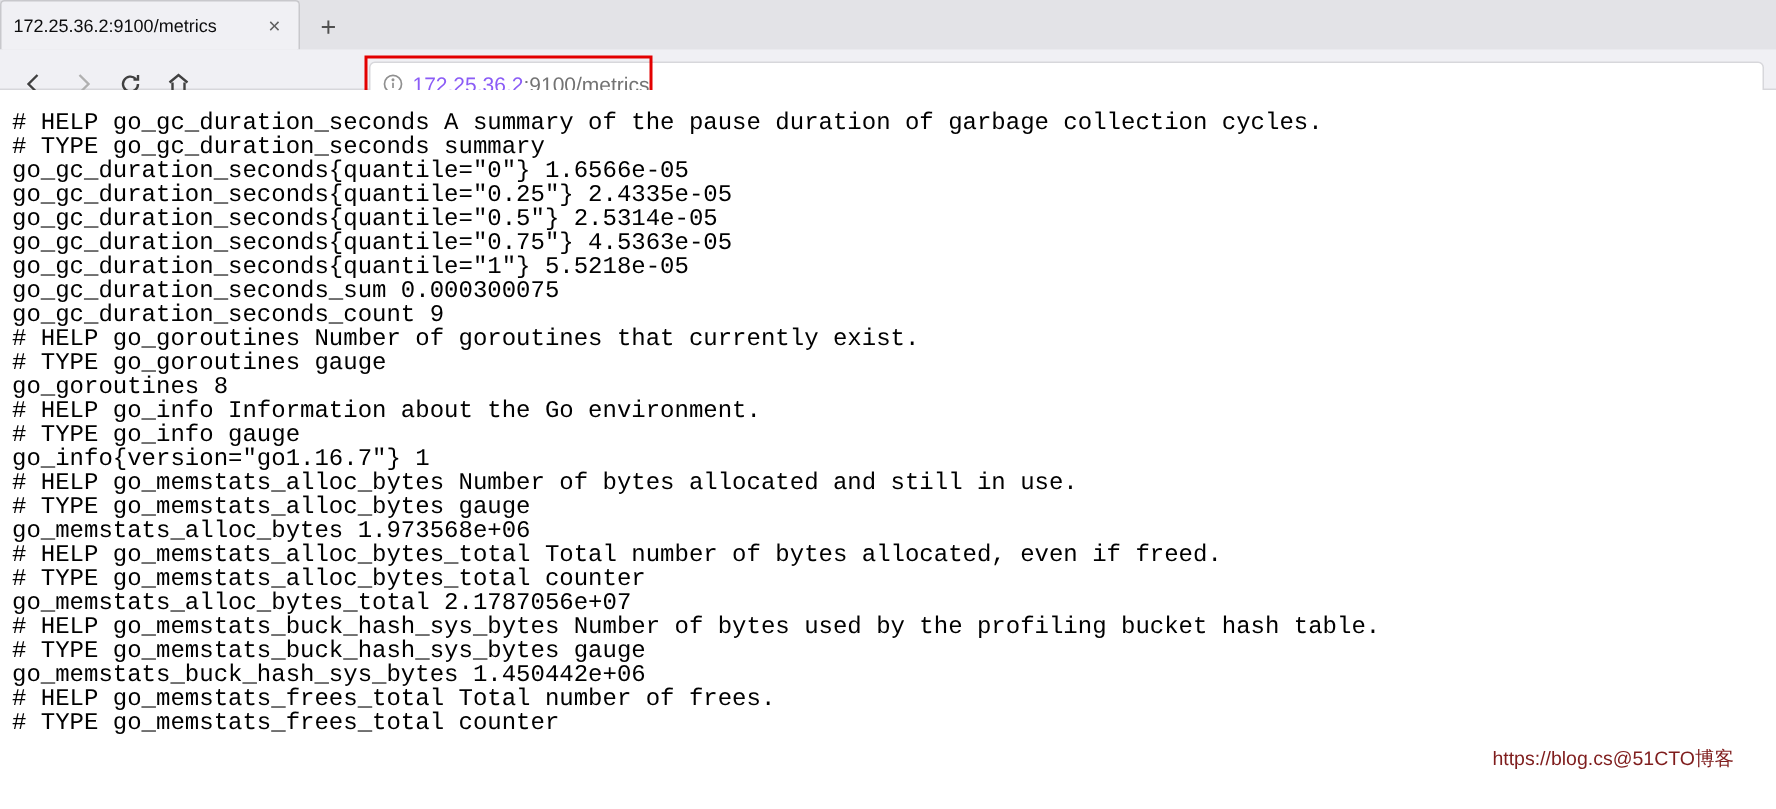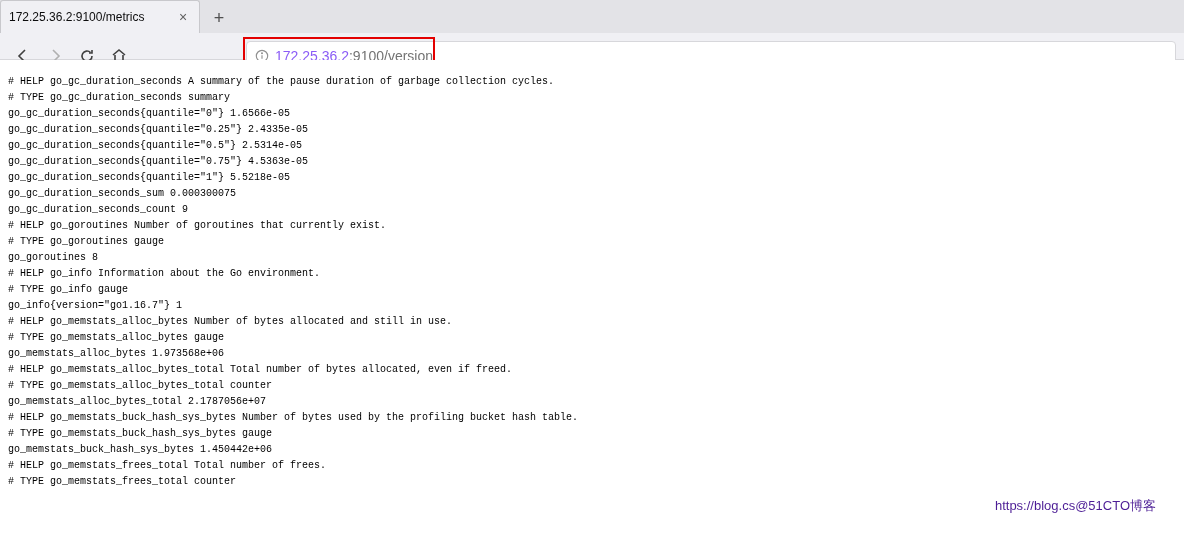--- a/index.html
+++ b/index.html
@@ -18,23 +18,23 @@
   .nav-btn svg { width: 16px; height: 16px; }
   .nav-btn.disabled svg { color: #b0b0b0; }
   
   .url-bar-wrap { flex: 1; display: flex; align-items: center; margin-left: 110px; height: 30px; background: #fff; border: 1px solid #d7d7db; border-radius: 4px; padding: 0 8px; gap: 6px; position: relative; }
   .url-highlight { position: absolute; left: -4px; top: -5px; height: 36px; width: 192px; border: 2px solid #e30000; pointer-events: none; }
   .info-icon { width: 14px; height: 14px; color: #909090; }
   .url-text { font-size: 14px; color: #737373; font-family: sans-serif; }
   .url-text .host { color: #8b5cf6; }
   
   .content { width: 100%; height: calc(539px - 78px); overflow: hidden; background: #fff; position: relative; }
-  pre.metrics { font-family: "Courier New", Courier, monospace; font-size: 10px; line-height: 16px; color: #000; white-space: pre; padding: 14px 8px 0 8px; }
+  pre.metrics { font-family: "Courier New", Courier, monospace; font-size: 16px; line-height: 16px; color: #000; white-space: pre; padding: 14px 8px 0 8px; }
   
-  .watermark { position: absolute; right: 28px; bottom: 6px; font-size: 13px; color: #4c1d95; pointer-events: none; }
+  .watermark { position: absolute; right: 28px; bottom: 6px; font-size: 13px; color: #7f1d1d; pointer-events: none; }
 </style>
 </head>
 <body>
 
 <div class="browser-chrome">
   <div class="tab-strip">
     <div class="tab">
       <span class="tab-title">172.25.36.2:9100/metrics</span>
       <span class="tab-close">×</span>
     </div>
@@ -66,21 +66,21 @@
     </div>
 
     <div class="url-bar-wrap">
       <div class="url-highlight"></div>
       <svg class="info-icon" viewBox="0 0 16 16" fill="none" stroke="currentColor" stroke-width="1.3">
           <circle cx="8" cy="8" r="6.5"></circle>
           <line x1="8" y1="7" x2="8" y2="11"></line>
           <circle cx="8" cy="4.8" r="0.5" fill="currentColor"></circle>
         </svg>
       <span class="url-text">
-        <span class="host">172.25.36.2</span><span>:9100/version</span>
+        <span class="host">172.25.36.2</span><span>:9100/metrics</span>
       </span>
     </div>
   </div>
 </div>
 
 <div class="content">
   <pre class="metrics"># HELP go_gc_duration_seconds A summary of the pause duration of garbage collection cycles.
 # TYPE go_gc_duration_seconds summary
 go_gc_duration_seconds{quantile="0"} 1.6566e-05
 go_gc_duration_seconds{quantile="0.25"} 2.4335e-05

